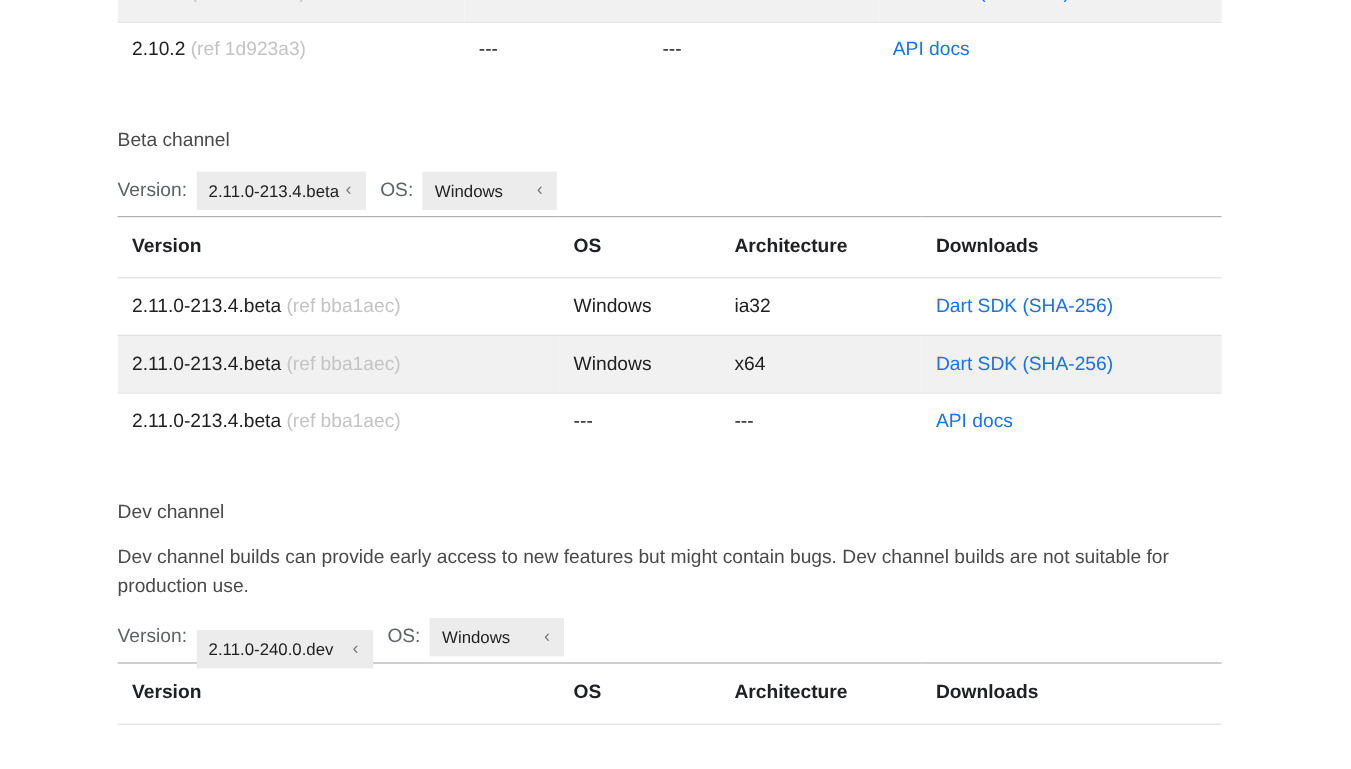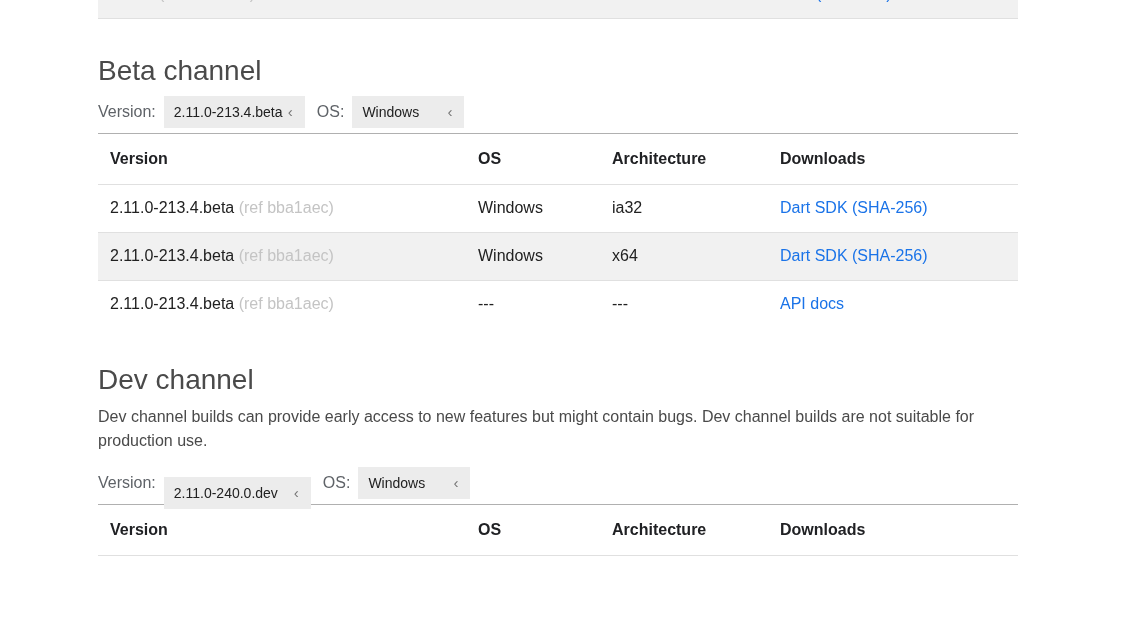--- a/index.html
+++ b/index.html
@@ -32,21 +32,21 @@
   thead tr { border-bottom: 1px solid #e0e0e0; }
   tbody tr.has-divider { border-bottom: 1px solid #e0e0e0; }
   tr.hl { background: #f1f1f1; }
   .bordered-top { border-top: 1px solid #b0b0b0; }
   .stable-wrap { margin-top: -30px; }
 
   .ref { color: #c4c4c4; }
   a.dl-link { color: #1a73e8; text-decoration: none; cursor: pointer; }
 
   h2 {
-    font-size: 28px; line-height: 24px; font-weight: 400;
+    font-size: 16px; line-height: 24px; font-weight: 400;
     color: #4a4a4a; margin: 40px 0 13px 0;
   }
   p.desc {
     font-size: 16px; line-height: 24px;
     color: #4a4a4a; margin: 0 0 14px 0; width: 920px;
   }
 
   .selector {
     display: flex; align-items: center;
     height: 32px; margin-bottom: 5px;
@@ -94,20 +94,31 @@
       <tbody>
         <tr class="hl has-divider">
           <td>
             <span>2.10.2</span>
             <span class="ref">(ref 1d923a3)</span>
           </td>
           <td>Windows</td>
           <td>x64</td>
           <td>
             <a class="dl-link">Dart SDK (SHA-256)</a>
+          </td>
+        </tr>
+        <tr>
+          <td>
+            <span>2.10.2</span>
+            <span class="ref">(ref 1d923a3)</span>
+          </td>
+          <td>---</td>
+          <td>---</td>
+          <td>
+            <a class="dl-link">API docs</a>
           </td>
         </tr>
       </tbody>
     </table>
   </div>
 
   <h2>Beta channel</h2>
 
   <div class="selector">
     <span class="sel-label">Version:</span>

